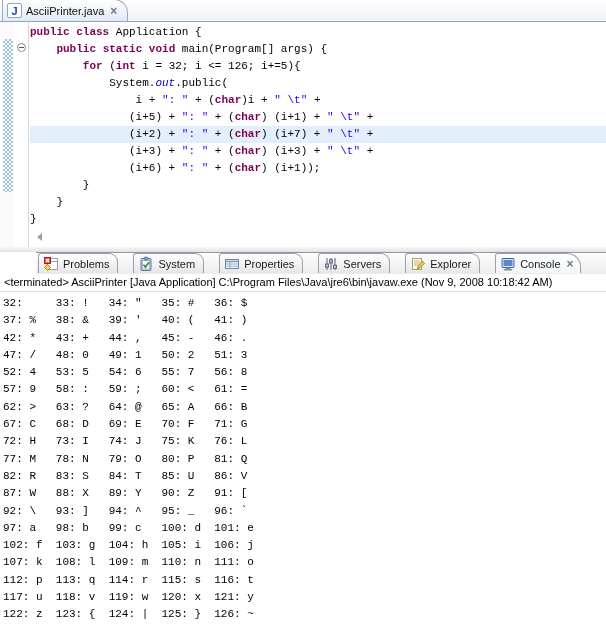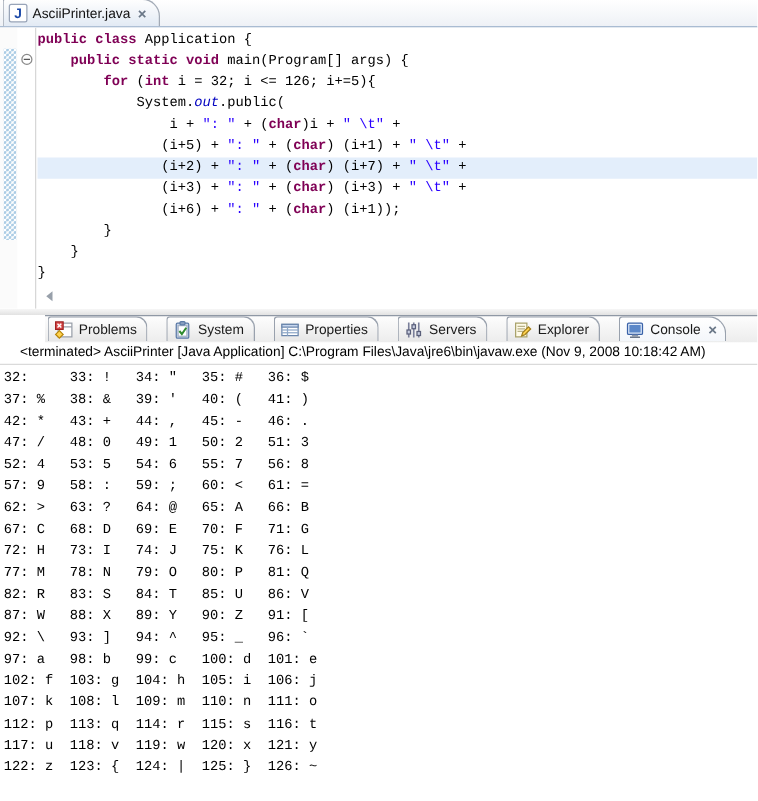--- a/index.html
+++ b/index.html
@@ -45,21 +45,21 @@
   .panel-tabbar{height:22px;background:linear-gradient(#fdfdfd,#ececec);border-top:1px solid #8f98a5;
                 display:flex;align-items:flex-start;gap:15px;padding-left:2px;box-sizing:border-box;margin-left:36px;}
   .ptab{display:flex;align-items:center;gap:4px;height:19px;padding:0 8px 0 4px;font-size:11px;
         border:1px solid #99a1ad;border-bottom:none;border-radius:3px 9px 0 0;
         background:linear-gradient(#ffffff,#e6e6e6);color:#1a1a1a;white-space:nowrap;cursor:pointer;}
   .ptab.active{background:linear-gradient(#ffffff,#f3f6fa);border-radius:3px 14px 0 0;padding-right:6px;}
   .ptab svg{flex:0 0 auto;}
 
   
   .console-status{height:17px;line-height:17px;font-size:11px;color:#000;background:#fff;
-                  padding-left:16px;border-bottom:1px solid #dadada;white-space:nowrap;overflow:hidden;}
+                  padding-left:4px;border-bottom:1px solid #dadada;white-space:nowrap;overflow:hidden;}
   .console-out{margin:0;padding:3px 0 0 3px;font:11px/17.3px "Liberation Mono",monospace;
                tab-size:8;-moz-tab-size:8;white-space:pre;color:#000;}
 </style>
 </head>
 <body>
 
 <div class="window">
 
   <div class="editor-tabbar">
     <div class="etab">

